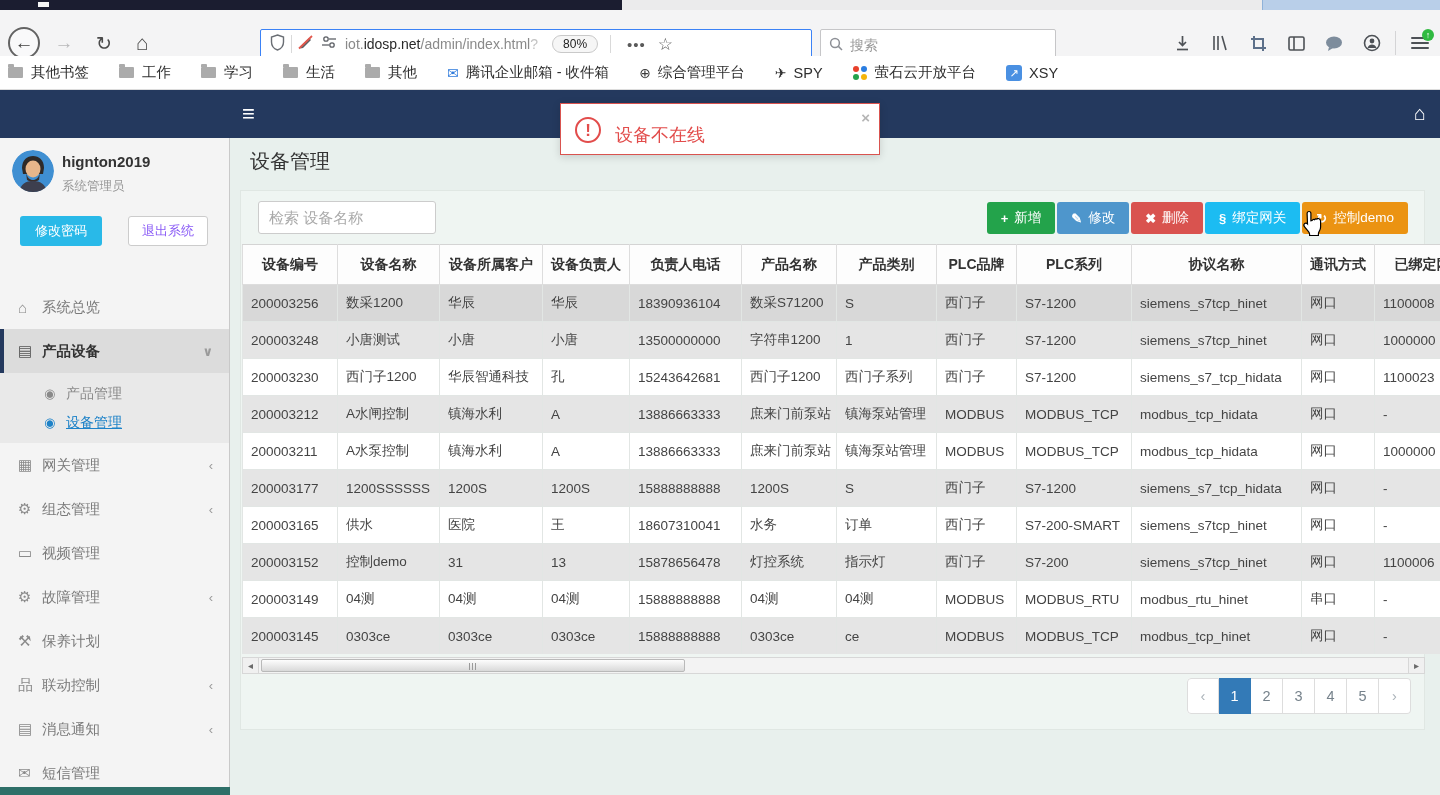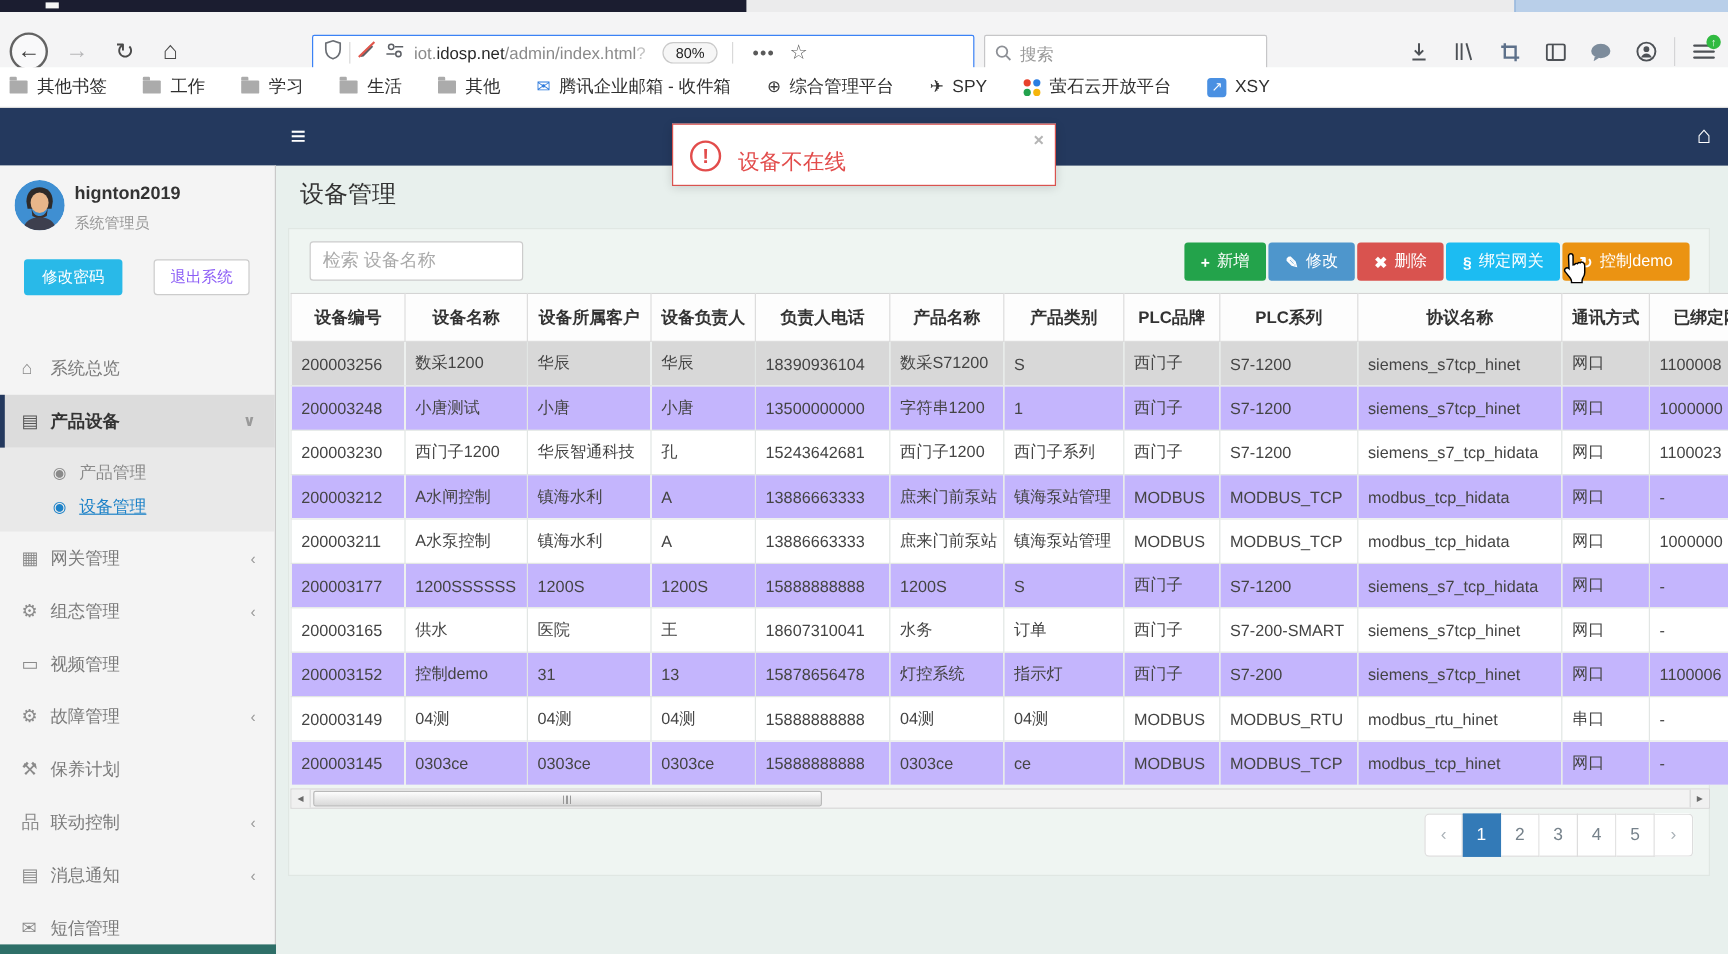--- a/index.html
+++ b/index.html
@@ -82,21 +82,21 @@
   .search-input::placeholder { color:#aaa; }
   .btn-row { position:absolute; right:16px; top:11px; display:flex; gap:2px; }
   .tb-btn { height:32px; border:none; border-radius:3px; color:#fff; font-size:13.5px; padding:0 14px; display:flex; align-items:center; gap:6px; white-space:nowrap; }
   .tb-btn .bico { font-size:13px; font-weight:bold; }
 
   .tbl-wrap { position:absolute; left:1px; top:53px; width:1438px; height:410px; overflow:hidden; }
   table.grid { border-collapse:collapse; table-layout:fixed; background:#fff; }
   table.grid th { height:40px; font-size:14px; font-weight:bold; color:#333; text-align:center; border:1px solid #ddd; border-top:1px solid #d4d4d4; background:#fdfdfd; padding:0 4px; overflow:hidden; white-space:nowrap; }
   table.grid td { height:37px; font-size:13.5px; color:#444; border:1px solid #e2e6e4; padding:0 8px; overflow:hidden; white-space:nowrap; }
   tr.sel td { background:#d8d8d8; }
-  tr.alt td { background:#c4b5fd; }
+  tr.alt td { background:#e5e5e5; }
 
   .hscroll { position:absolute; left:1px; top:466px; width:1183px; height:17px; background:#f3f3f3; border:1px solid #d7d7d7; }
   .hs-btn { position:absolute; top:0; width:16px; height:15px; background:#f0f0f0; border-right:1px solid #d7d7d7; color:#6a6a6a; font-size:10px; text-align:center; line-height:15px; }
   .hs-btn.right { right:0; border-right:none; border-left:1px solid #d7d7d7; }
   .hs-thumb { position:absolute; left:18px; top:1px; width:424px; height:13px; background:linear-gradient(#fdfdfd,#d9d9d9); border:1px solid #b9b9b9; border-radius:2px; }
   .hs-thumb::before { content:""; position:absolute; left:50%; top:3px; width:8px; height:7px; margin-left:-4px;
     background:repeating-linear-gradient(90deg,#9a9a9a 0,#9a9a9a 1px,transparent 1px,transparent 3px); }
 
   .rec-info { position:absolute; left:17px; top:486px; height:40px; display:flex; align-items:center; font-size:14px; color:#333; gap:8px; }
   .pagesize { display:inline-flex; align-items:center; justify-content:center; gap:7px; width:56px; height:34px; background:#fff; border:1px solid #ccc; border-radius:3px; font-size:14px; color:#333; }

